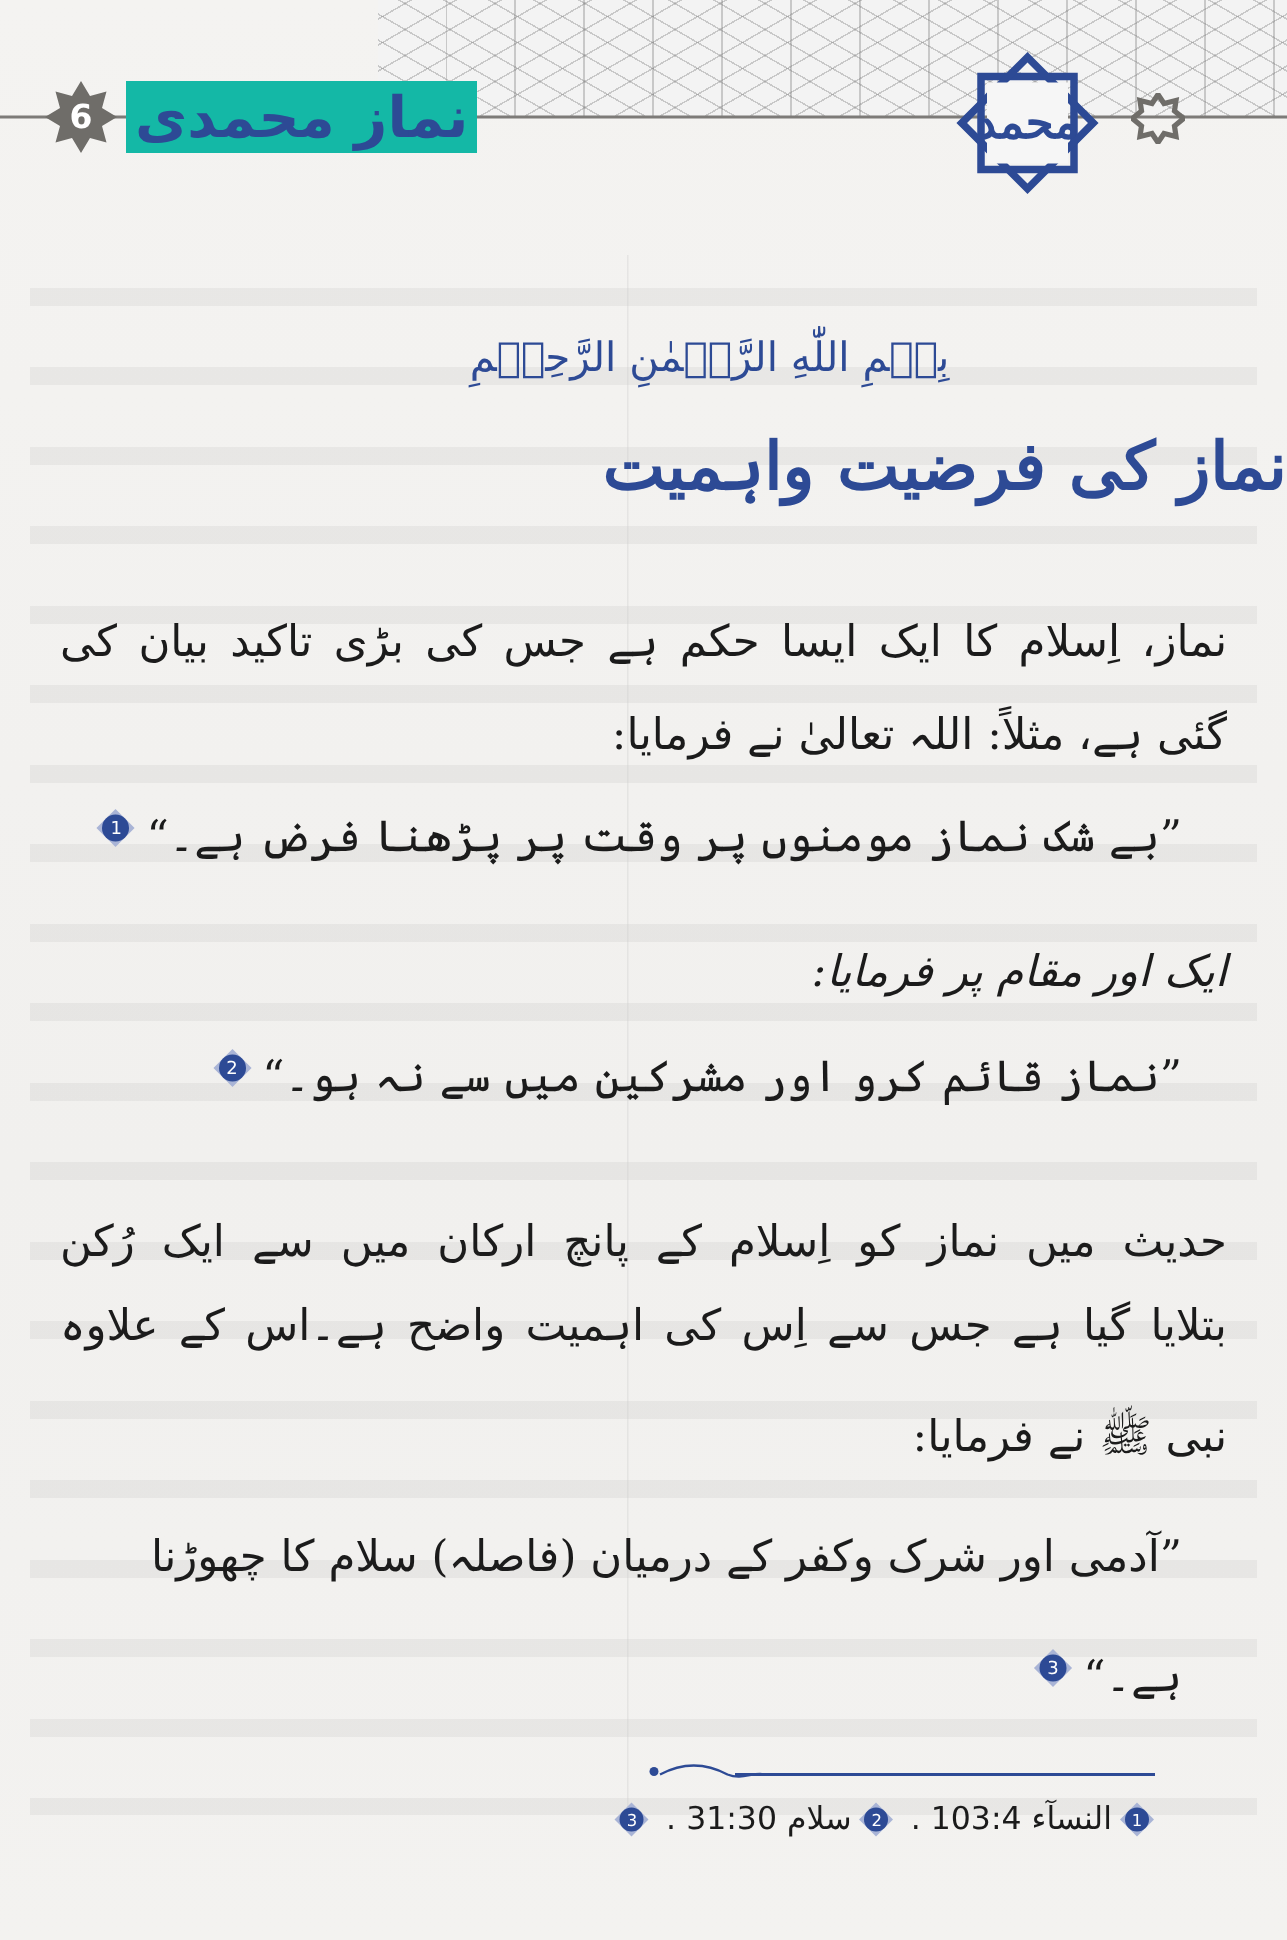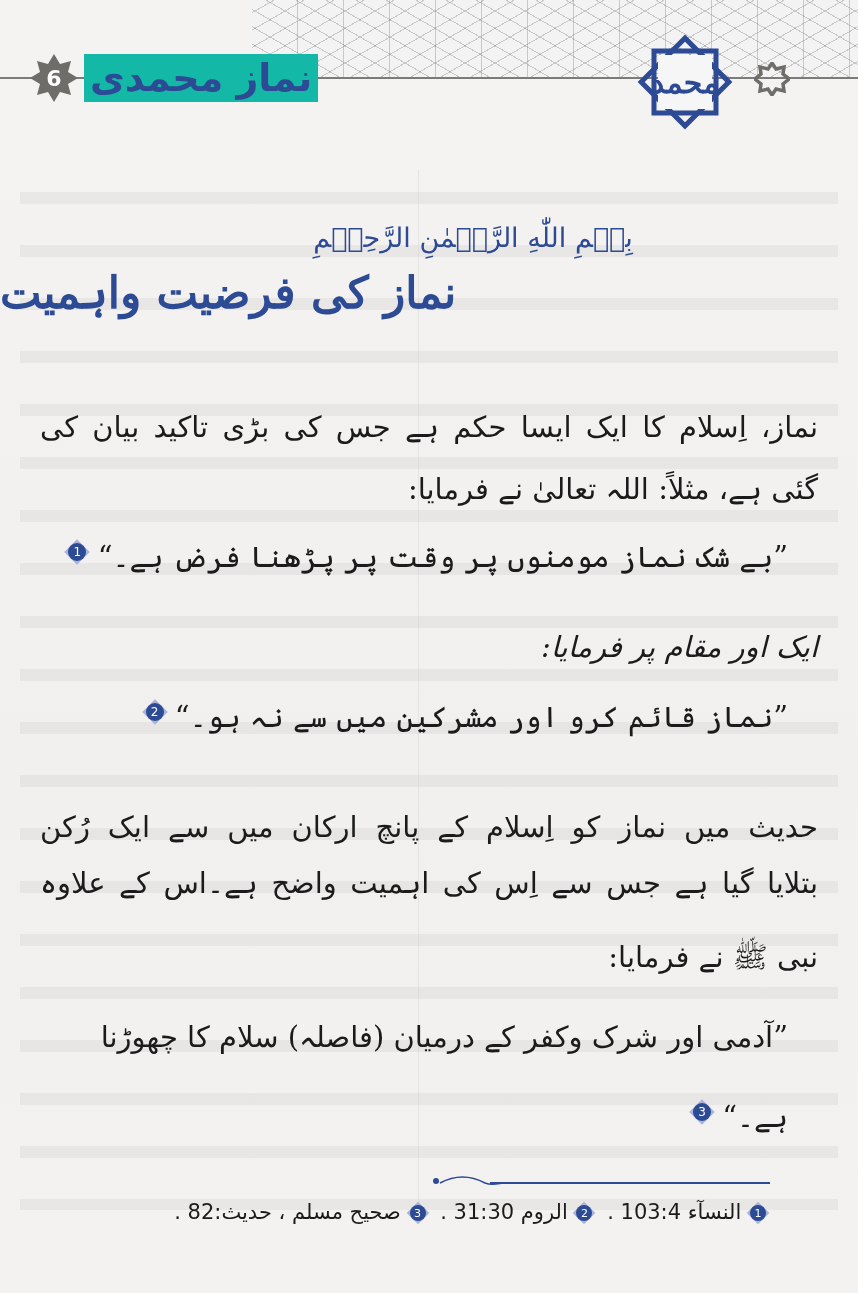--- a/index.html
+++ b/index.html
@@ -65,22 +65,22 @@
     }
     .small-star {
       position: absolute; top: 62px; left: 754px; width: 36px; height: 34px;
     }
     .bismillah {
       position: absolute; top: 222px; left: 0; width: 858px;
       text-align: center; color: #2d4a95;
       font-family: "DejaVu Serif", serif; font-size: 27px; direction: rtl; margin-left: 44px;
     }
     .chapter-title {
-      position: absolute; top: 267px; left: 0; width: 858px;
-      text-align: left; color: #2d4a95;
+      position: absolute; top: 285px; left: 0; width: 858px;
+      text-align: right; color: #2d4a95;
       font-family: "DejaVu Serif", serif; font-weight: bold; font-size: 44px;
       direction: rtl;
     }
     .line {
       position: absolute; direction: rtl;
       font-family: "DejaVu Serif", serif; font-size: 29px; color: #1b1b1b;
       white-space: nowrap;
     }
     .line.justify { left: 40px; right: 40px; text-align: justify; text-align-last: justify; }
     .line.right { right: 40px; }
@@ -189,21 +189,20 @@
   <span class="item">
     <span class="fn-marker">
         <span>1</span>
       </span>
     <span>النسآء 103:4 .</span>
   </span>
   <span class="item">
     <span class="fn-marker">
         <span>2</span>
       </span>
-    <span>الروم 31:30 .</span>
+    <span>سلام 31:30 .</span>
   </span>
   <span class="item">
     <span class="fn-marker">
         <span>3</span>
       </span>
-    <span>صحیح مسلم ، حدیث:82 .</span>
   </span>
 </div>
 
 </body></html>

